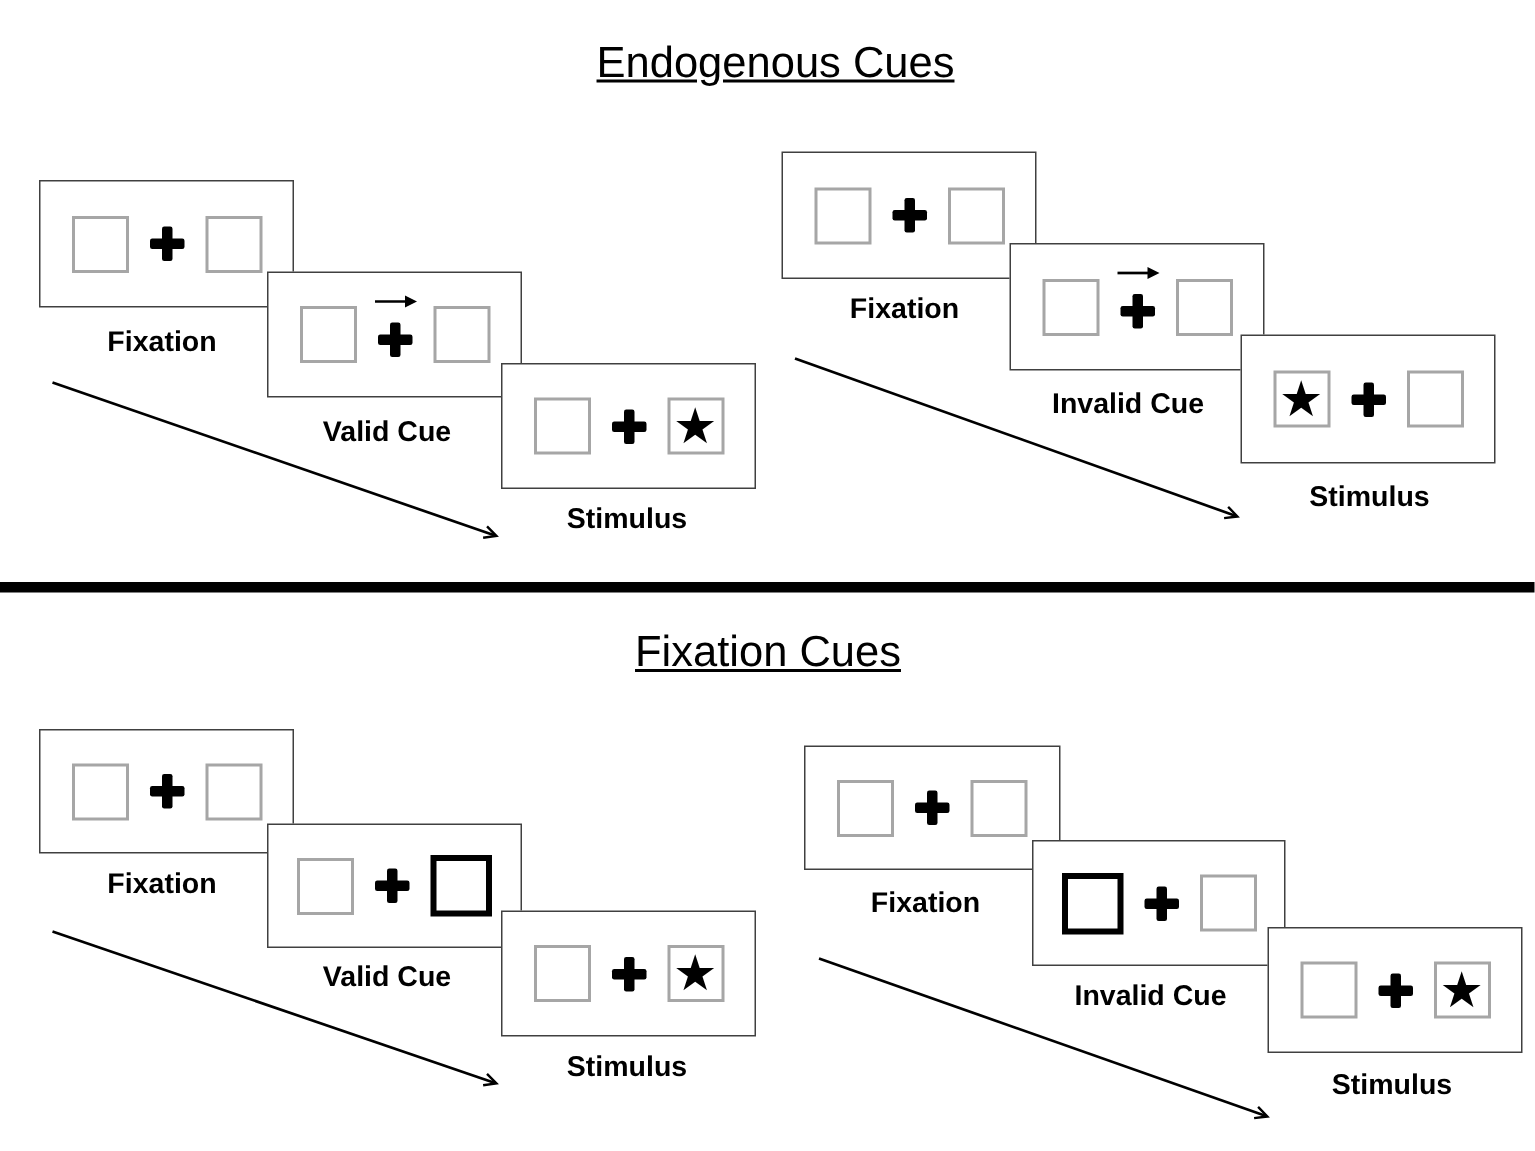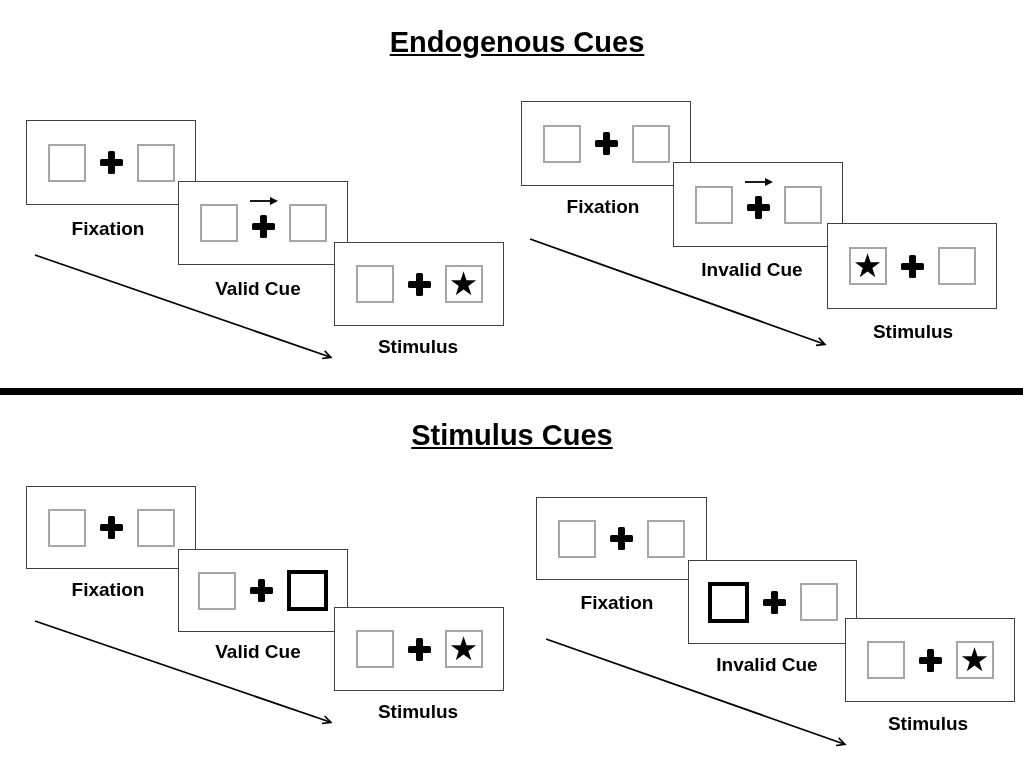--- a/index.html
+++ b/index.html
@@ -3,21 +3,21 @@
 <meta charset="utf-8">
 <style>
   html,body{margin:0;padding:0;}
   body{
     width:1023px;height:767px;position:relative;background:#ffffff;
     font-family:"Liberation Sans","DejaVu Sans",sans-serif;color:#000;
     overflow:hidden;
   }
   .title{
     position:absolute;transform:translateX(-50%);
-    font-weight:bold;font-size:29px;text-decoration:underline;
+    font-weight:normal;font-size:29px;text-decoration:underline;
     white-space:nowrap;letter-spacing:0px;
   }
   .divider{
     position:absolute;left:0;top:388px;width:1023px;height:7px;background:#000;
   }
   .panel{
     position:absolute;background:#fff;border:1px solid #404040;
     display:flex;align-items:center;justify-content:center;gap:14px;
     box-sizing:border-box;
   }
@@ -60,21 +60,21 @@
     </marker>
   </defs>
   <line x1="35" y1="255" x2="330" y2="357" stroke="#000" stroke-width="1.8" marker-end="url(#ah)"></line>
   <line x1="530" y1="239" x2="824" y2="344" stroke="#000" stroke-width="1.8" marker-end="url(#ah)"></line>
   <line x1="35" y1="621" x2="330" y2="722" stroke="#000" stroke-width="1.8" marker-end="url(#ah)"></line>
   <line x1="546" y1="639" x2="844" y2="744" stroke="#000" stroke-width="1.8" marker-end="url(#ah)"></line>
 </svg>
 
 <div class="title" style="left:517px;top:26px;">Endogenous Cues</div>
 <div class="divider"></div>
-<div class="title" style="left:512px;top:419px;">Stimulus Cues</div>
+<div class="title" style="left:512px;top:419px;">Fixation Cues</div>
 
 <div class="panel z1" style="left:26px;top:120px;width:170px;height:85px;">
   <div class="sq"></div>
   <div class="cross"></div>
   <div class="sq"></div>
 </div>
 <div class="panel z2" style="left:178px;top:181px;width:170px;height:84px;">
   <div class="sq"></div>
   <div class="cue-center">
     <svg class="cue-arrow" width="30" height="12" viewBox="0 0 30 12">

